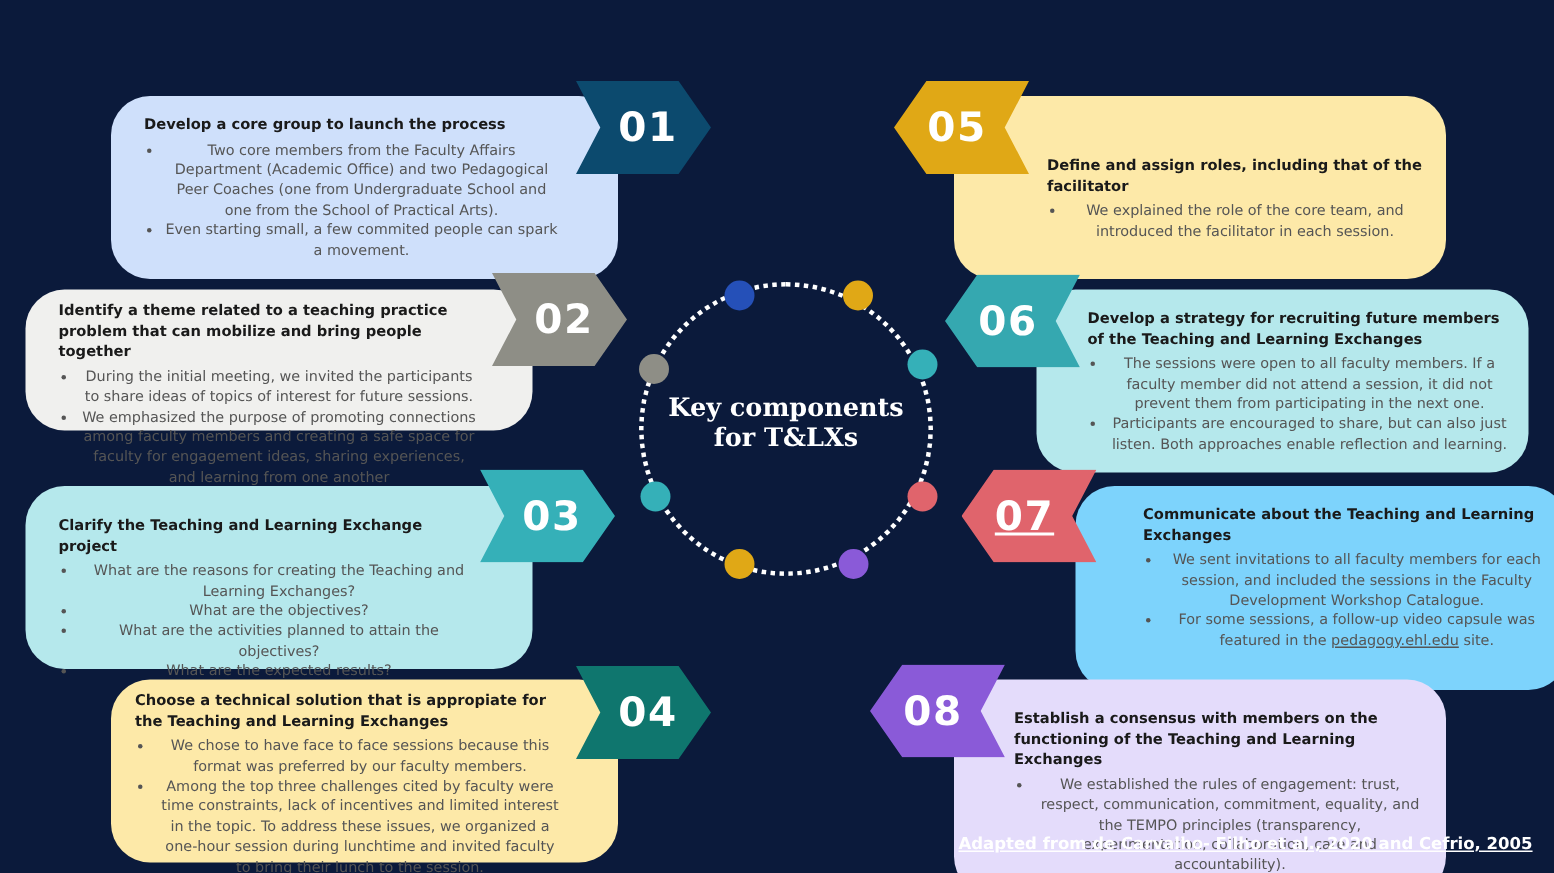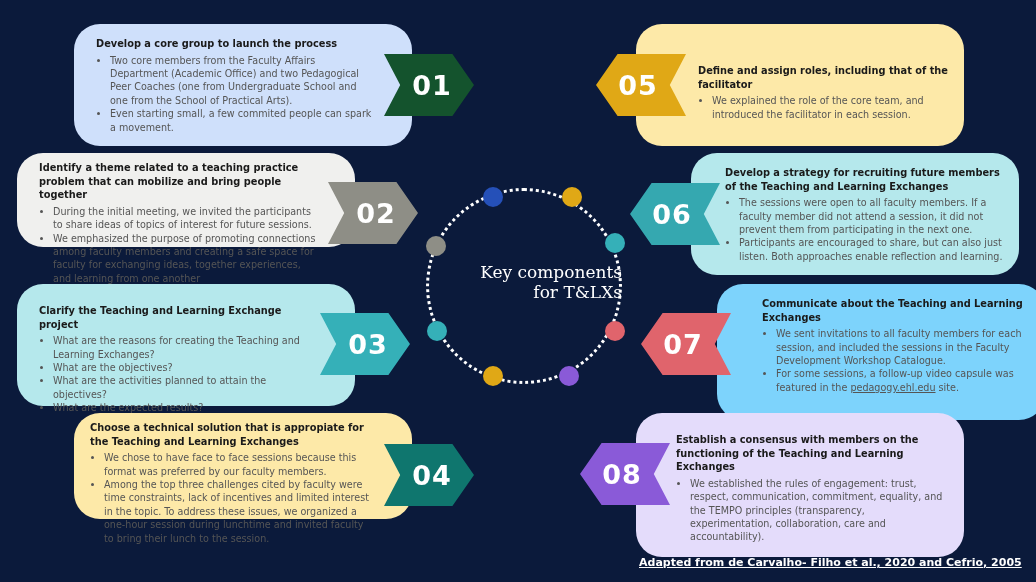--- a/index.html
+++ b/index.html
@@ -8,86 +8,87 @@
     background: #0b1a3b;
     font-family: "DejaVu Sans", sans-serif;
   }
   .card {
     position: absolute;
     border-radius: 26px;
     box-sizing: border-box;
     color: #555;
     font-size: 9.6px;
     line-height: 13.4px;
+    margin-top: 40px;
   }
   .card .title {
     font-weight: bold; color: #1a1a1a; font-size: 9.8px; line-height: 13.6px;
     margin: 0 0 3px 0;
   }
   .card ul { margin: 0; padding: 0 0 0 14px; }
-  .card li { margin: 0; padding: 0; }
+  .card li { margin: 0; padding: 0; text-align: center; }
   .card a { color: #555; text-decoration: underline; }
 
   .badge {
     position: absolute; width: 90px; height: 62px;
     display: flex; align-items: center; justify-content: center;
     color: #fff; font-size: 27px; font-weight: bold; letter-spacing: 1px;
   }
   .badge.right { clip-path: polygon(0 0, 76% 0, 100% 50%, 76% 100%, 0 100%, 18% 50%); padding-left: 6px; box-sizing: border-box; }
   .badge.left { clip-path: polygon(24% 0, 100% 0, 82% 50%, 100% 100%, 24% 100%, 0 50%); padding-right: 6px; box-sizing: border-box; }
 
   .center {
     position: absolute; left: 426px; top: 188px; width: 196px; height: 196px;
     border-radius: 50%;
     border: 3px dotted #ffffff;
     box-sizing: border-box;
   }
   .center-title {
     position: absolute; left: 426px; top: 262px; width: 196px;
-    text-align: right; color: #fff;
-    font-family: "DejaVu Serif", serif; font-weight: normal; font-size: 17px; line-height: 20px;
+    text-align: center; color: #fff;
+    font-family: "DejaVu Serif", serif; font-weight: bold; font-size: 17px; line-height: 20px;
   }
   .dot { position: absolute; width: 20px; height: 20px; border-radius: 50%; }
   .footer {
     position: absolute; left: 639px; top: 556px; color: #fff; font-weight: bold; font-size: 11px; text-decoration: underline;
   }
 </style>
 </head>
 <body>
 
 <div class="card" style="left:74px; top:24px; width:338px; height:122px; background:#cfe0fb; padding:13px 40px 10px 22px;">
   <div class="title">Develop a core group to launch the process</div>
   <ul>
     <li>Two core members from the Faculty Affairs Department (Academic Office) and two Pedagogical Peer Coaches (one from Undergraduate School and one from the School of Practical Arts).</li>
     <li>Even starting small, a few commited people can spark a movement.</li>
   </ul>
 </div>
-<div class="badge right" style="left:384px; top:54px; background:#14532d;text-align:right;">01</div>
+<div class="badge right" style="left:384px; top:54px; background:#0c4a6e;text-align:right;">01</div>
 
 <div class="card" style="left:17px; top:153px; width:338px; height:94px; background:#f0f0ee; padding:8px 36px 8px 22px;">
   <div class="title">Identify a theme related to a teaching practice problem that can mobilize and bring people together</div>
   <ul>
     <li>During the initial meeting, we invited the participants to share ideas of topics of interest for future sessions.</li>
-    <li>We emphasized the purpose of promoting connections among faculty members and creating a safe space for faculty for exchanging ideas, together experiences, and learning from one another</li>
+    <li>We emphasized the purpose of promoting connections among faculty members and creating a safe space for faculty for engagement ideas, sharing experiences, and learning from one another</li>
   </ul>
 </div>
 <div class="badge right" style="left:328px; top:182px; background:#8e8e86;">02</div>
 
 <div class="card" style="left:17px; top:284px; width:338px; height:122px; background:#b5e8ec; padding:20px 36px 8px 22px;">
   <div class="title">Clarify the Teaching and Learning Exchange project</div>
   <ul>
     <li>What are the reasons for creating the Teaching and Learning Exchanges?</li>
     <li>What are the objectives?</li>
     <li>What are the activities planned to attain the objectives?</li>
     <li>What are the expected results?</li>
   </ul>
 </div>
 <div class="badge right" style="left:320px; top:313px; background:#35b0b8;">03</div>
 
-<div class="card" style="left:74px; top:413px; width:338px; height:106px; background:#fde9a8; padding:8px 36px 8px 16px;">
+<div class="card" style="left:74px; top:413px; width:338px; height:122px; background:#fde9a8; padding:8px 36px 8px 16px;">
   <div class="title">Choose a technical solution that is appropiate for the Teaching and Learning Exchanges</div>
   <ul>
     <li>We chose to have face to face sessions because this format was preferred by our faculty members.</li>
     <li>Among the top three challenges cited by faculty were time constraints, lack of incentives and limited interest in the topic. To address these issues, we organized a one-hour session during lunchtime and invited faculty to bring their lunch to the session.</li>
   </ul>
 </div>
 <div class="badge right" style="left:384px; top:444px; background:#0f766e;">04</div>
 
 <div class="card" style="left:636px; top:24px; width:328px; height:122px; background:#fde9a8; padding:40px 16px 8px 62px;">
   <div class="title">Define and assign roles, including that of the facilitator</div>
@@ -106,21 +107,21 @@
 </div>
 <div class="badge left" style="left:630px; top:183px; background:#35a8b0;">06</div>
 
 <div class="card" style="left:717px; top:284px; width:328px; height:136px; background:#7dd3fc; padding:13px 12px 8px 45px;">
   <div class="title">Communicate about the Teaching and Learning Exchanges</div>
   <ul>
     <li>We sent invitations to all faculty members for each session, and included the sessions in the Faculty Development Workshop Catalogue.</li>
     <li><span>For some sessions, a follow-up video capsule was featured in the</span> <a>pedagogy.ehl.edu</a><span> site.</span></li>
   </ul>
 </div>
-<div class="badge left" style="left:641px; top:313px; background:#e0646c;">07</div>
+<div class="badge left" style="left:641px; top:313px; background:#e0646c;text-decoration:underline;">07</div>
 
 <div class="card" style="left:636px; top:413px; width:328px; height:144px; background:#e4dcfb; padding:20px 14px 8px 40px;">
   <div class="title">Establish a consensus with members on the functioning of the Teaching and Learning Exchanges</div>
   <ul>
     <li>We established the rules of engagement: trust, respect, communication, commitment, equality, and the TEMPO principles (transparency, experimentation, collaboration, care and accountability).</li>
   </ul>
 </div>
 <div class="badge left" style="left:580px; top:443px; background:#8a5ad8;">08</div>
 
 <div class="center"></div>

